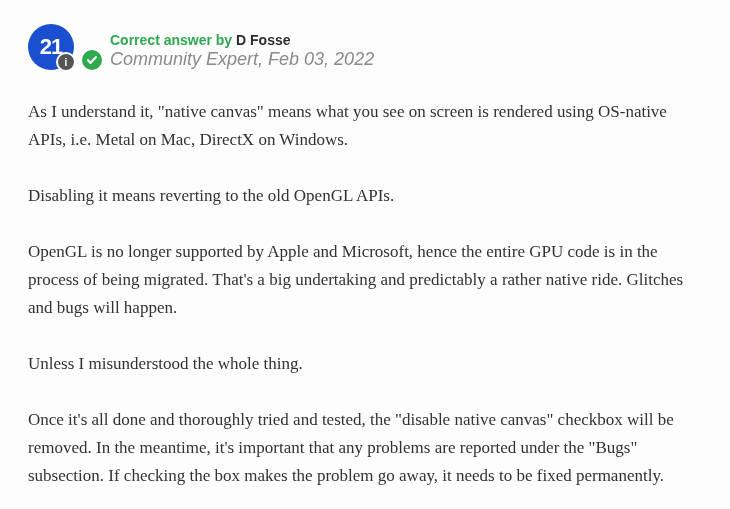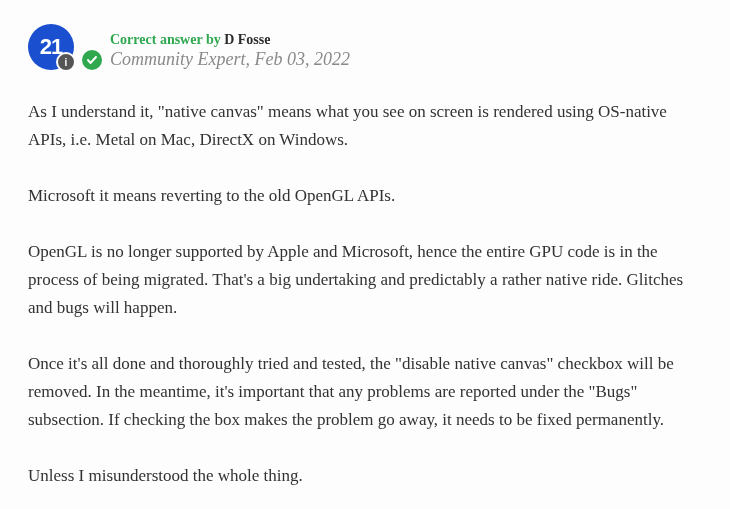--- a/index.html
+++ b/index.html
@@ -64,21 +64,21 @@
     border-radius: 50%;
     background: #2fa84f;
     display: flex;
     align-items: center;
     justify-content: center;
     color: #fff;
     font-size: 13px;
     flex-shrink: 0;
   }
   .meta-block {
-    font-family: Liberation Serif, serif;
+    font-family: Liberation Sans, sans-serif;
   }
   .correct-line {
     font-size: 14px;
     font-weight: 700;
     color: #2fa84f;
   }
   .correct-line .author {
     color: #2c2c2c;
   }
   .sub-line {
@@ -125,19 +125,19 @@
         <span>Correct answer by </span><span class="author">D Fosse</span>
       </div>
       <div class="sub-line">
         <span>Community Expert</span>, <span>Feb 03, 2022</span>
       </div>
     </div>
   </div>
 
   <div class="body">
     <p>As I understand it, "native canvas" means what you see on screen is rendered using OS-native APIs, i.e. Metal on Mac, DirectX on Windows.</p>
-    <p>Microsoft it means reverting to the old OpenGL APIs.</p>
+    <p>Disabling it means reverting to the old OpenGL APIs.</p>
     <p>OpenGL is no longer supported by Apple and Microsoft, hence the entire GPU code is in the process of being migrated. That's a big undertaking and predictably a rather native ride. Glitches and bugs will happen.</p>
+    <p>Unless I misunderstood the whole thing.</p>
     <p>Once it's all done and thoroughly tried and tested, the "disable native canvas" checkbox will be removed. In the meantime, it's important that any problems are reported under the "Bugs" subsection. If checking the box makes the problem go away, it needs to be fixed permanently.</p>
-    <p>Unless I misunderstood the whole thing.</p>
   </div>
 
 </div>
 
 </body></html>

